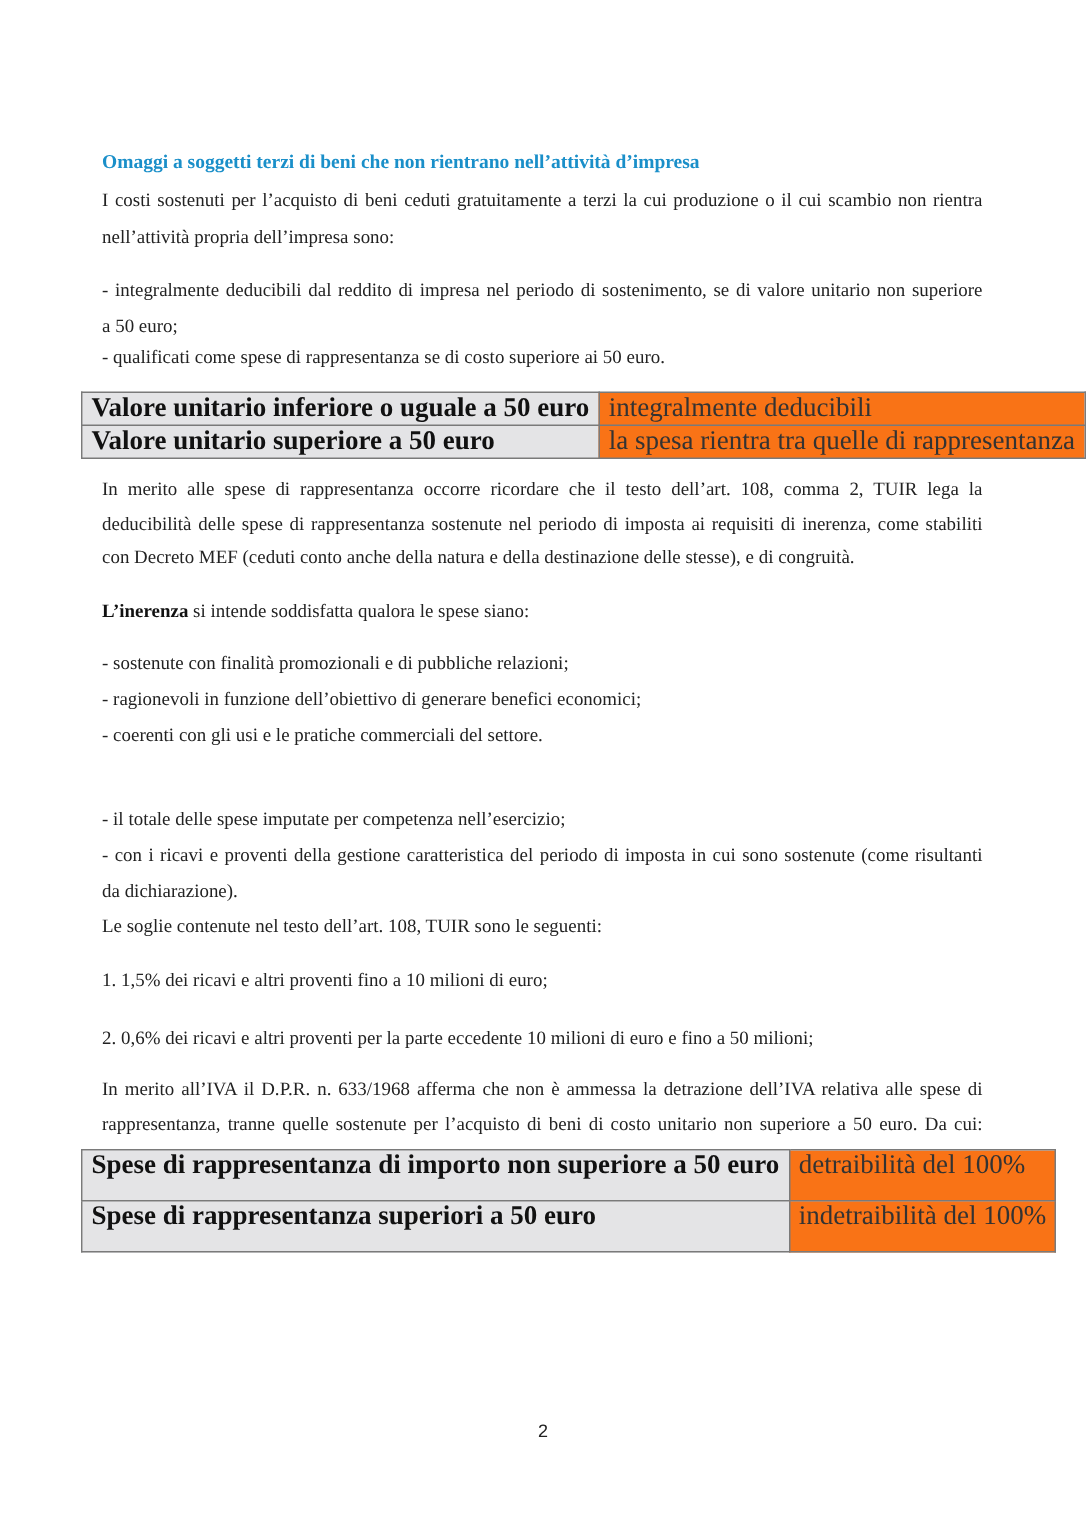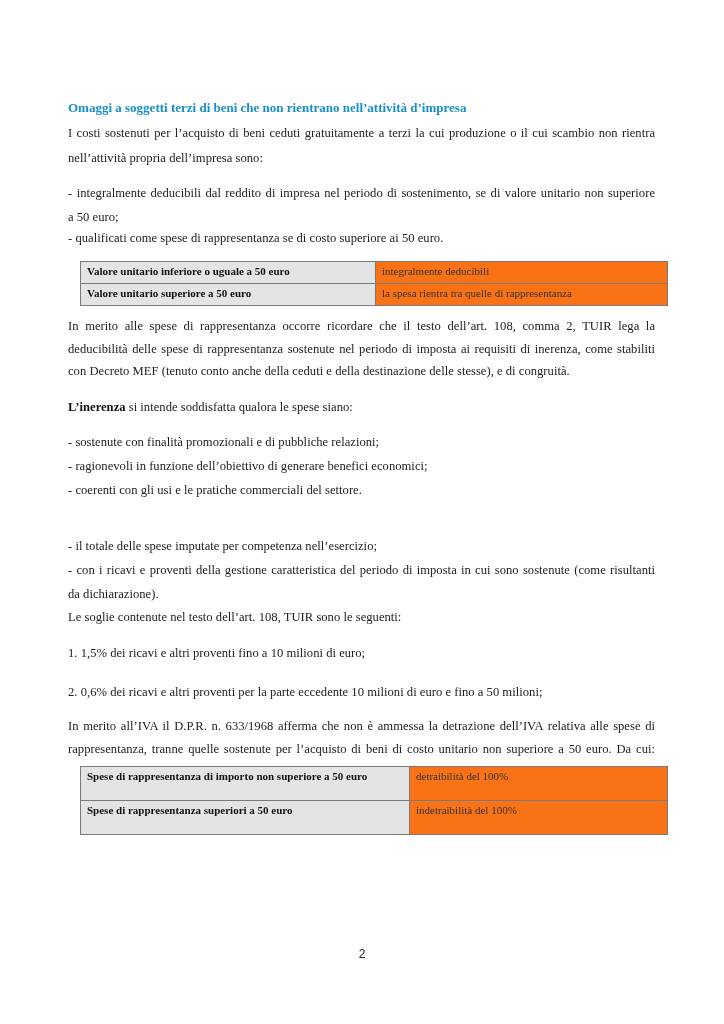--- a/index.html
+++ b/index.html
@@ -40,24 +40,24 @@
     }
     .justify {
       width: 587px;
       text-align: justify;
       text-align-last: justify;
     }
     b { font-weight: bold; color: #111111; }
 
     table.doc-table {
       position: absolute;
-      left: 80px;
+      left: 54px;
       width: 588px;
       border-collapse: collapse;
-      font-size: 11px;
+      font-size: 18px;
     }
     table.doc-table td {
       border: 1.5px solid #7a7a7a;
       padding: 1px 6px 0 6px;
       vertical-align: top;
       line-height: 17px;
       white-space: nowrap;
     }
     table.doc-table td.label {
       background: #e4e4e6;
@@ -108,21 +108,21 @@
     </tr>
     <tr>
       <td class="label">Valore unitario superiore a 50 euro</td>
       <td class="value">la spesa rientra tra quelle di rappresentanza</td>
     </tr>
   </tbody>
     </table>
 
   <div class="line justify" style="top:318px;">In merito alle spese di rappresentanza occorre ricordare che il testo dell’art. 108, comma 2, TUIR lega la</div>
   <div class="line justify" style="top:341px;">deducibilità delle spese di rappresentanza sostenute nel periodo di imposta ai requisiti di inerenza, come stabiliti</div>
-  <div class="line" style="top:363px;">con Decreto MEF (tenuto conto anche della ceduti e della destinazione delle stesse), e di congruità.</div>
+  <div class="line" style="top:363px;">con Decreto MEF (ceduti conto anche della natura e della destinazione delle stesse), e di congruità.</div>
 
   <div class="line" style="top:434px;">- sostenute con finalità promozionali e di pubbliche relazioni;</div>
 
   <div class="line" style="top:399px;"><b>L’inerenza</b><span> si intende soddisfatta qualora le spese siano:</span></div>
   <div class="line" style="top:458px;">- ragionevoli in funzione dell’obiettivo di generare benefici economici;</div>
   <div class="line" style="top:482px;">- coerenti con gli usi e le pratiche commerciali del settore.</div>
 
 
   <div class="line" style="top:538px;">- il totale delle spese imputate per competenza nell’esercizio;</div>
   <div class="line justify" style="top:562px;">- con i ricavi e proventi della gestione caratteristica del periodo di imposta in cui sono sostenute (come risultanti</div>

